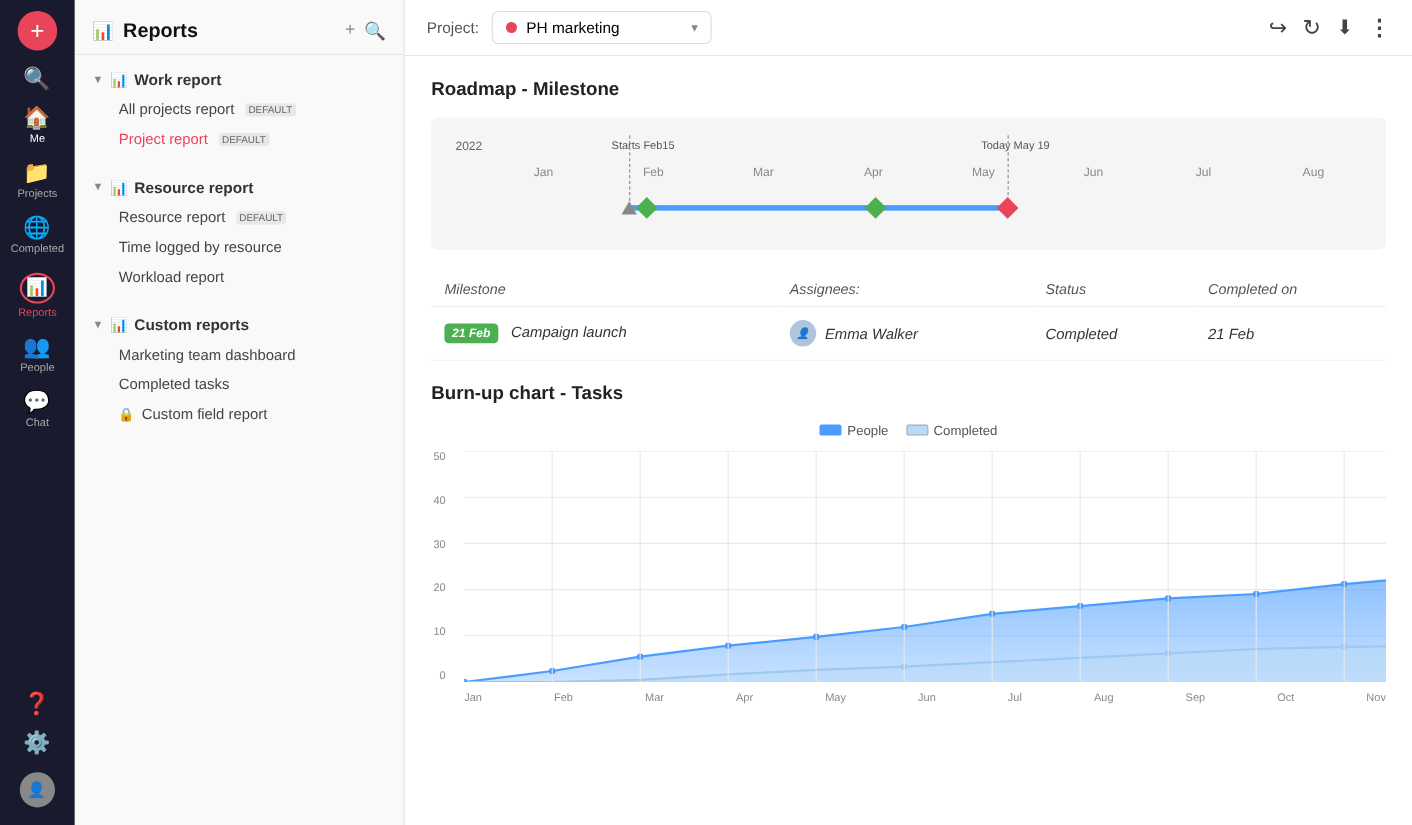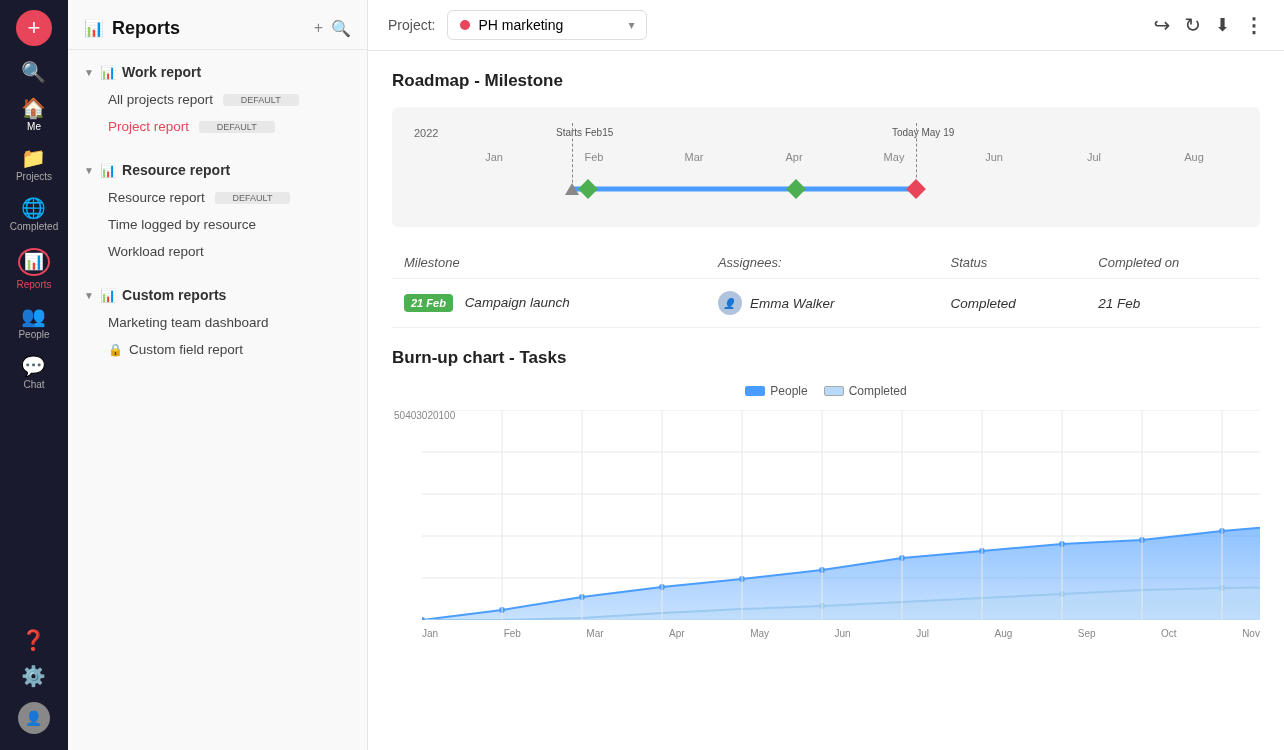--- a/index.html
+++ b/index.html
@@ -108,21 +108,21 @@
       cursor: pointer;
       border-radius: 4px;
     }
     .sidebar-item.active { color: #e8445a; font-weight: 500; }
 
     .badge {
       display: inline-block;
       background: #e8e8e8;
       color: #666;
       font-size: 9px;
-      padding: 1px 18px;
+      padding: 1px 3px;
       border-radius: 3px;
       margin-left: 6px;
       font-weight: 500;
       vertical-align: middle;
     }
 
     .sidebar-item-with-icon {
       display: flex; align-items: center; gap: 6px;
       padding: 6px 16px 6px 40px;
       font-size: 13.5px;
@@ -340,20 +340,23 @@
   </div>
 
   <div class="sidebar-section">
     <div class="sidebar-section-header">
       <span class="chevron">▼</span>
       <span class="report-icon">📊</span>
       <span>Custom reports</span>
     </div>
     <div class="sidebar-item">
       <span>Marketing team dashboard</span>
+    </div>
+    <div class="sidebar-item">
+      <span>Completed tasks</span>
     </div>
     <div class="sidebar-item-with-icon">
       <span class="lock-icon">🔒</span>
       <span>Custom field report</span>
     </div>
   </div>
 </div>
 
 <div class="main-content">
 
@@ -448,21 +451,21 @@
           <span>People</span>
         </div>
         <div class="legend-item">
           <div class="legend-box" style="background:#b8d9f8; border:1px solid #aaa;"></div>
           <span>Completed</span>
         </div>
       </div>
 
       <div style="position:relative; margin-left:30px;">
         
-        <div style="position:absolute; left:-28px; top:0; height:210px; display:flex; flex-direction:row; justify-content:space-between; font-size:10px; color:#888; text-align:right;">
+        <div style="position:absolute; left:-28px; top:0; height:210px; display:flex; flex-direction:column; justify-content:space-between; font-size:10px; color:#888; text-align:right;">
           <span>50</span>
           <span>40</span>
           <span>30</span>
           <span>20</span>
           <span>10</span>
           <span>0</span>
         </div>
 
         <svg width="100%" height="210">
 

